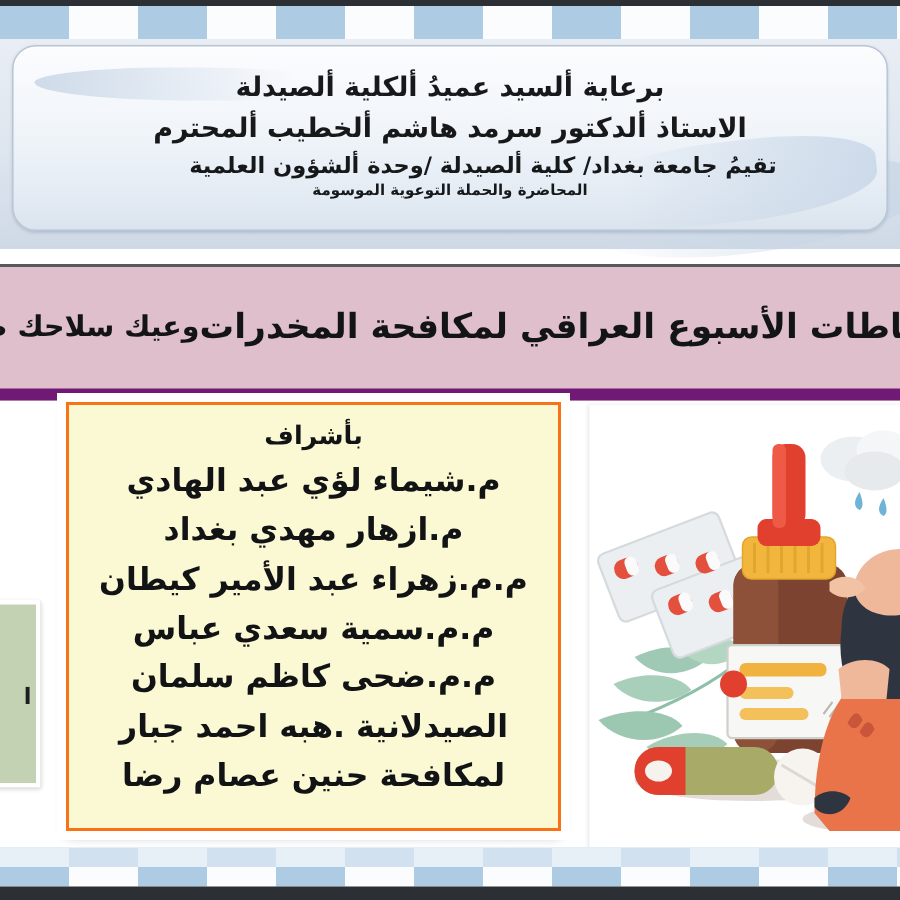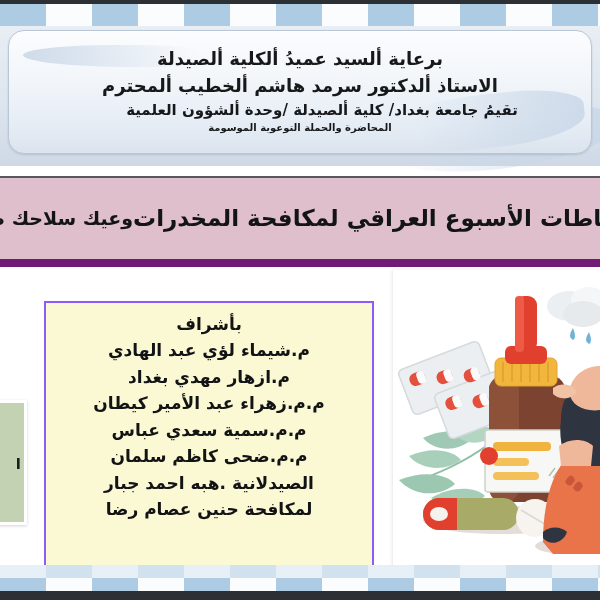--- a/index.html
+++ b/index.html
@@ -201,25 +201,25 @@
     right: 3px; top: 52px;
     color: #1c1d1f;
     font-size: 15px;
     font-weight: bold;
     direction: rtl;
   }
 
   
   .names-card {
     position: absolute;
-    left: 44px; top: 301px;
+    left: 44px; top: 268px;
     width: 330px;
     height: 286px;
     background: #fbf8d4;
-    border: 2px solid #8b5cf6;
+    border: 2px solid #f97316;
     outline: 6px solid #ffffff;
     box-shadow: 0 3px 7px rgba(0,0,0,.32);
     z-index: 4;
     padding: 8px 12px 10px;
     display: flex;
     flex-direction: column;
     align-items: center;
     justify-content: flex-start;
     overflow: hidden;
   }
@@ -233,21 +233,21 @@
     white-space: nowrap;
   }
   .names-list {
     list-style: none;
     width: 100%;
     text-align: center;
   }
   .names-list li {
     direction: rtl;
     unicode-bidi: bidi-override;
-    font-size: 17px;
+    font-size: 21px;
     font-weight: bold;
     color: #121315;
     line-height: 1.56;
     white-space: nowrap;
   }
 
   
   .illus-panel {
     position: absolute;
     left: 393px; top: 270px;

